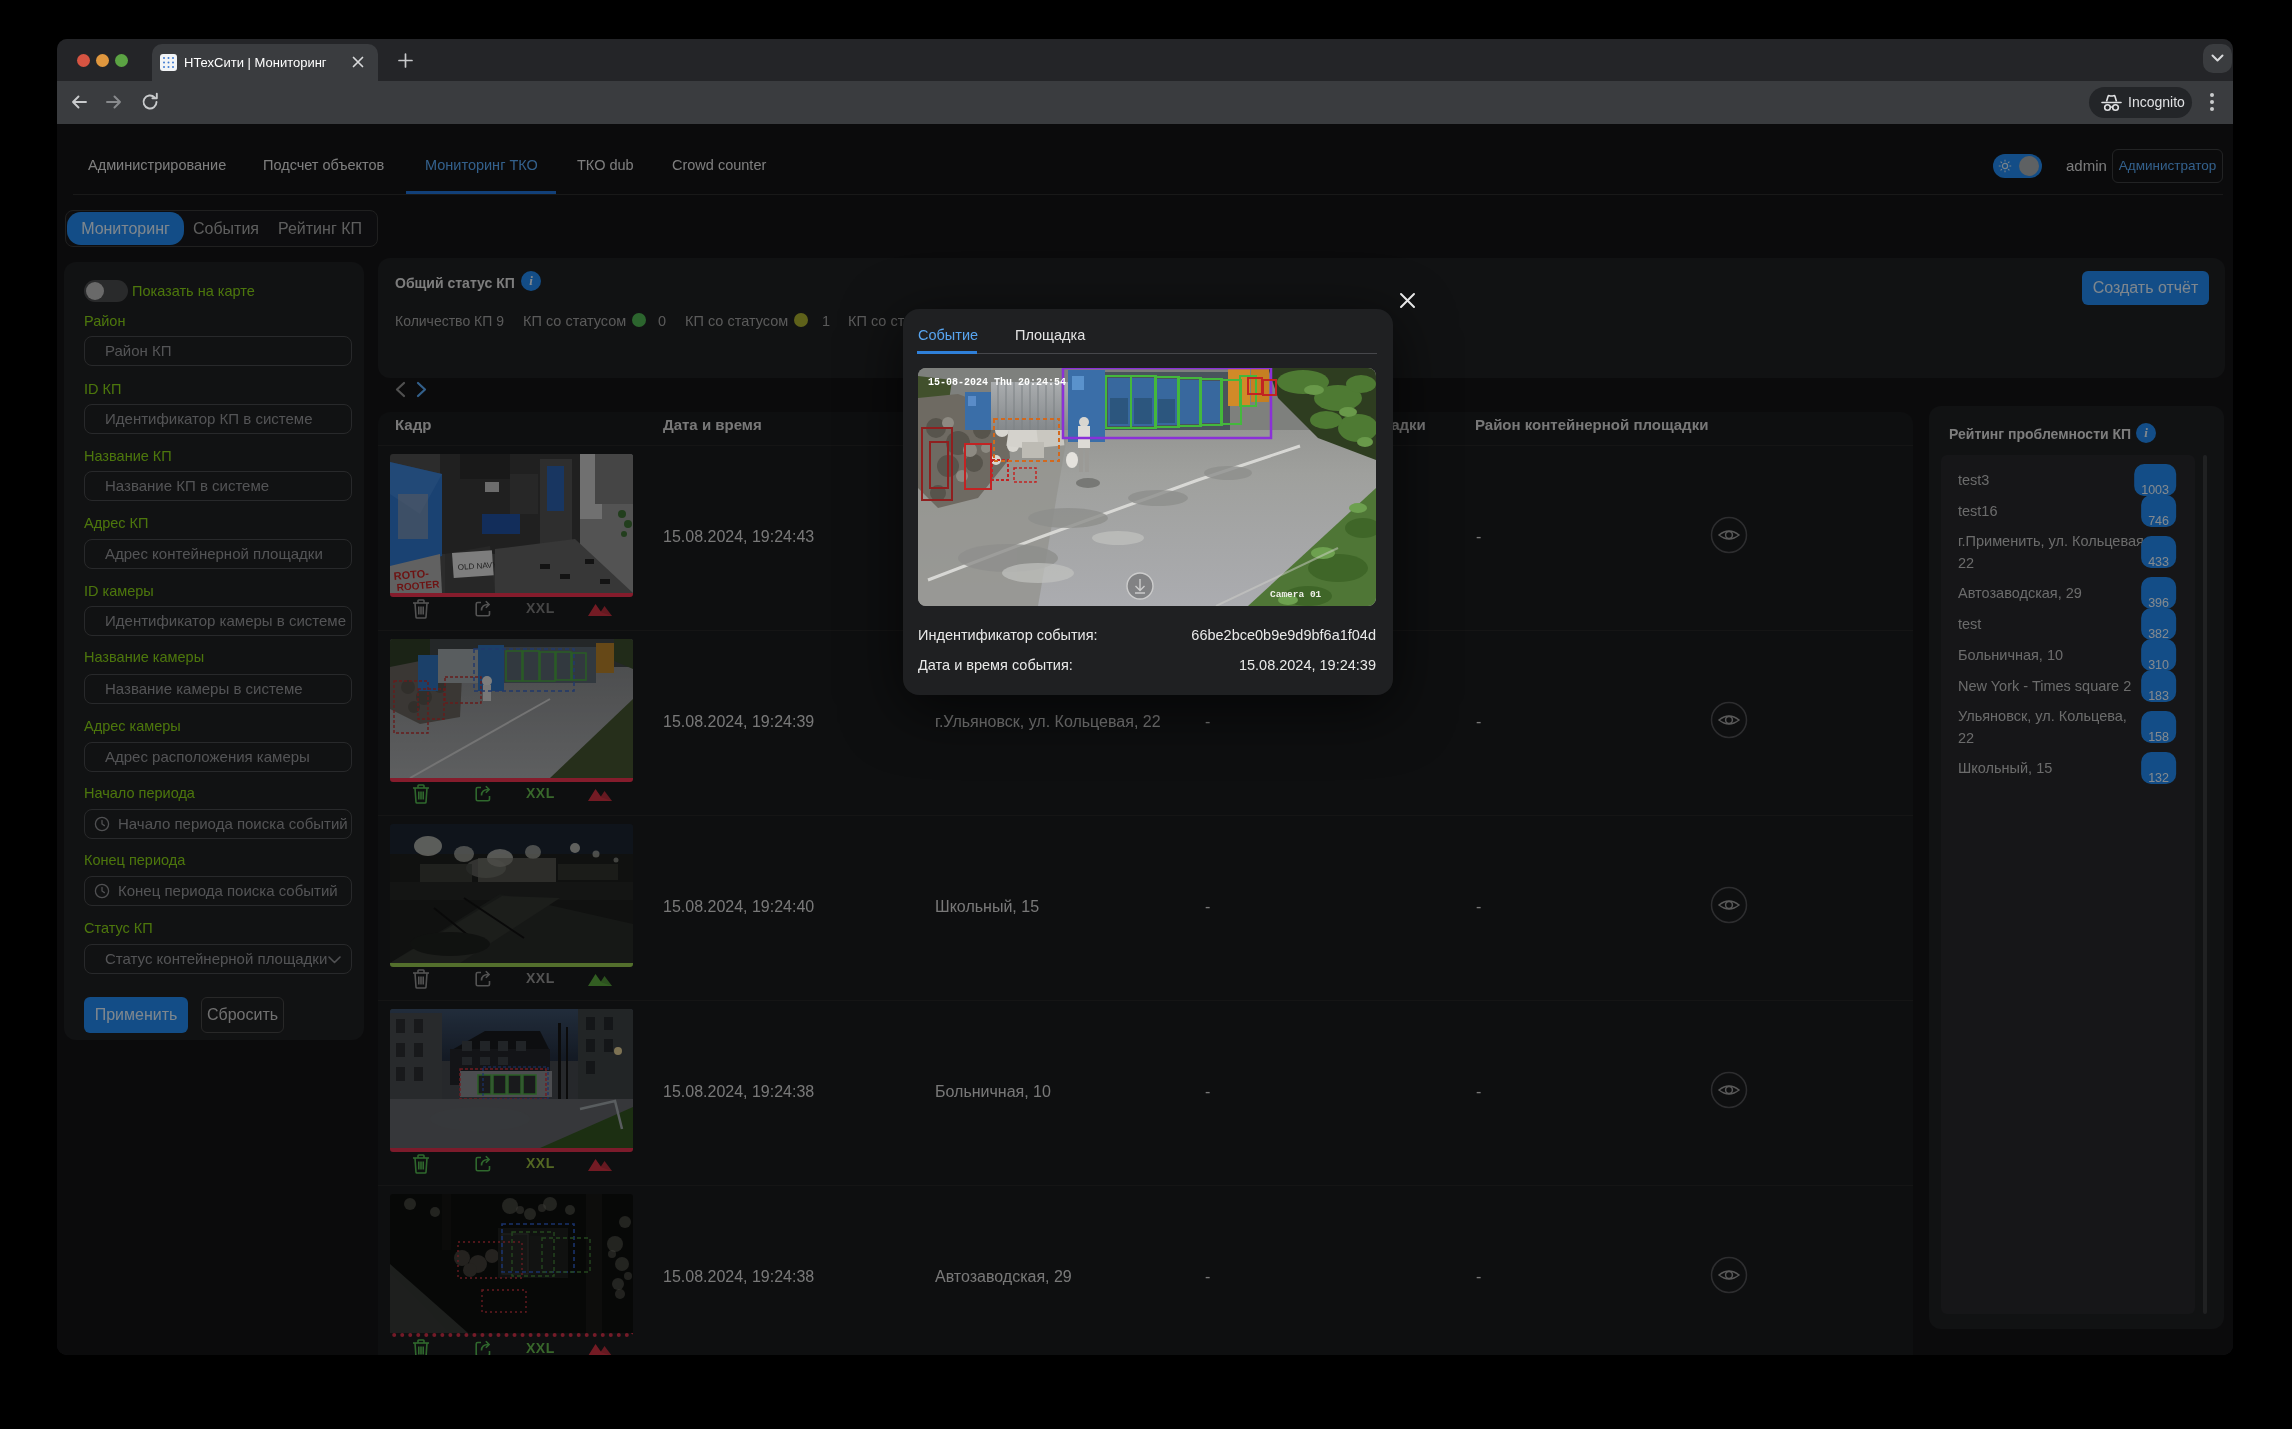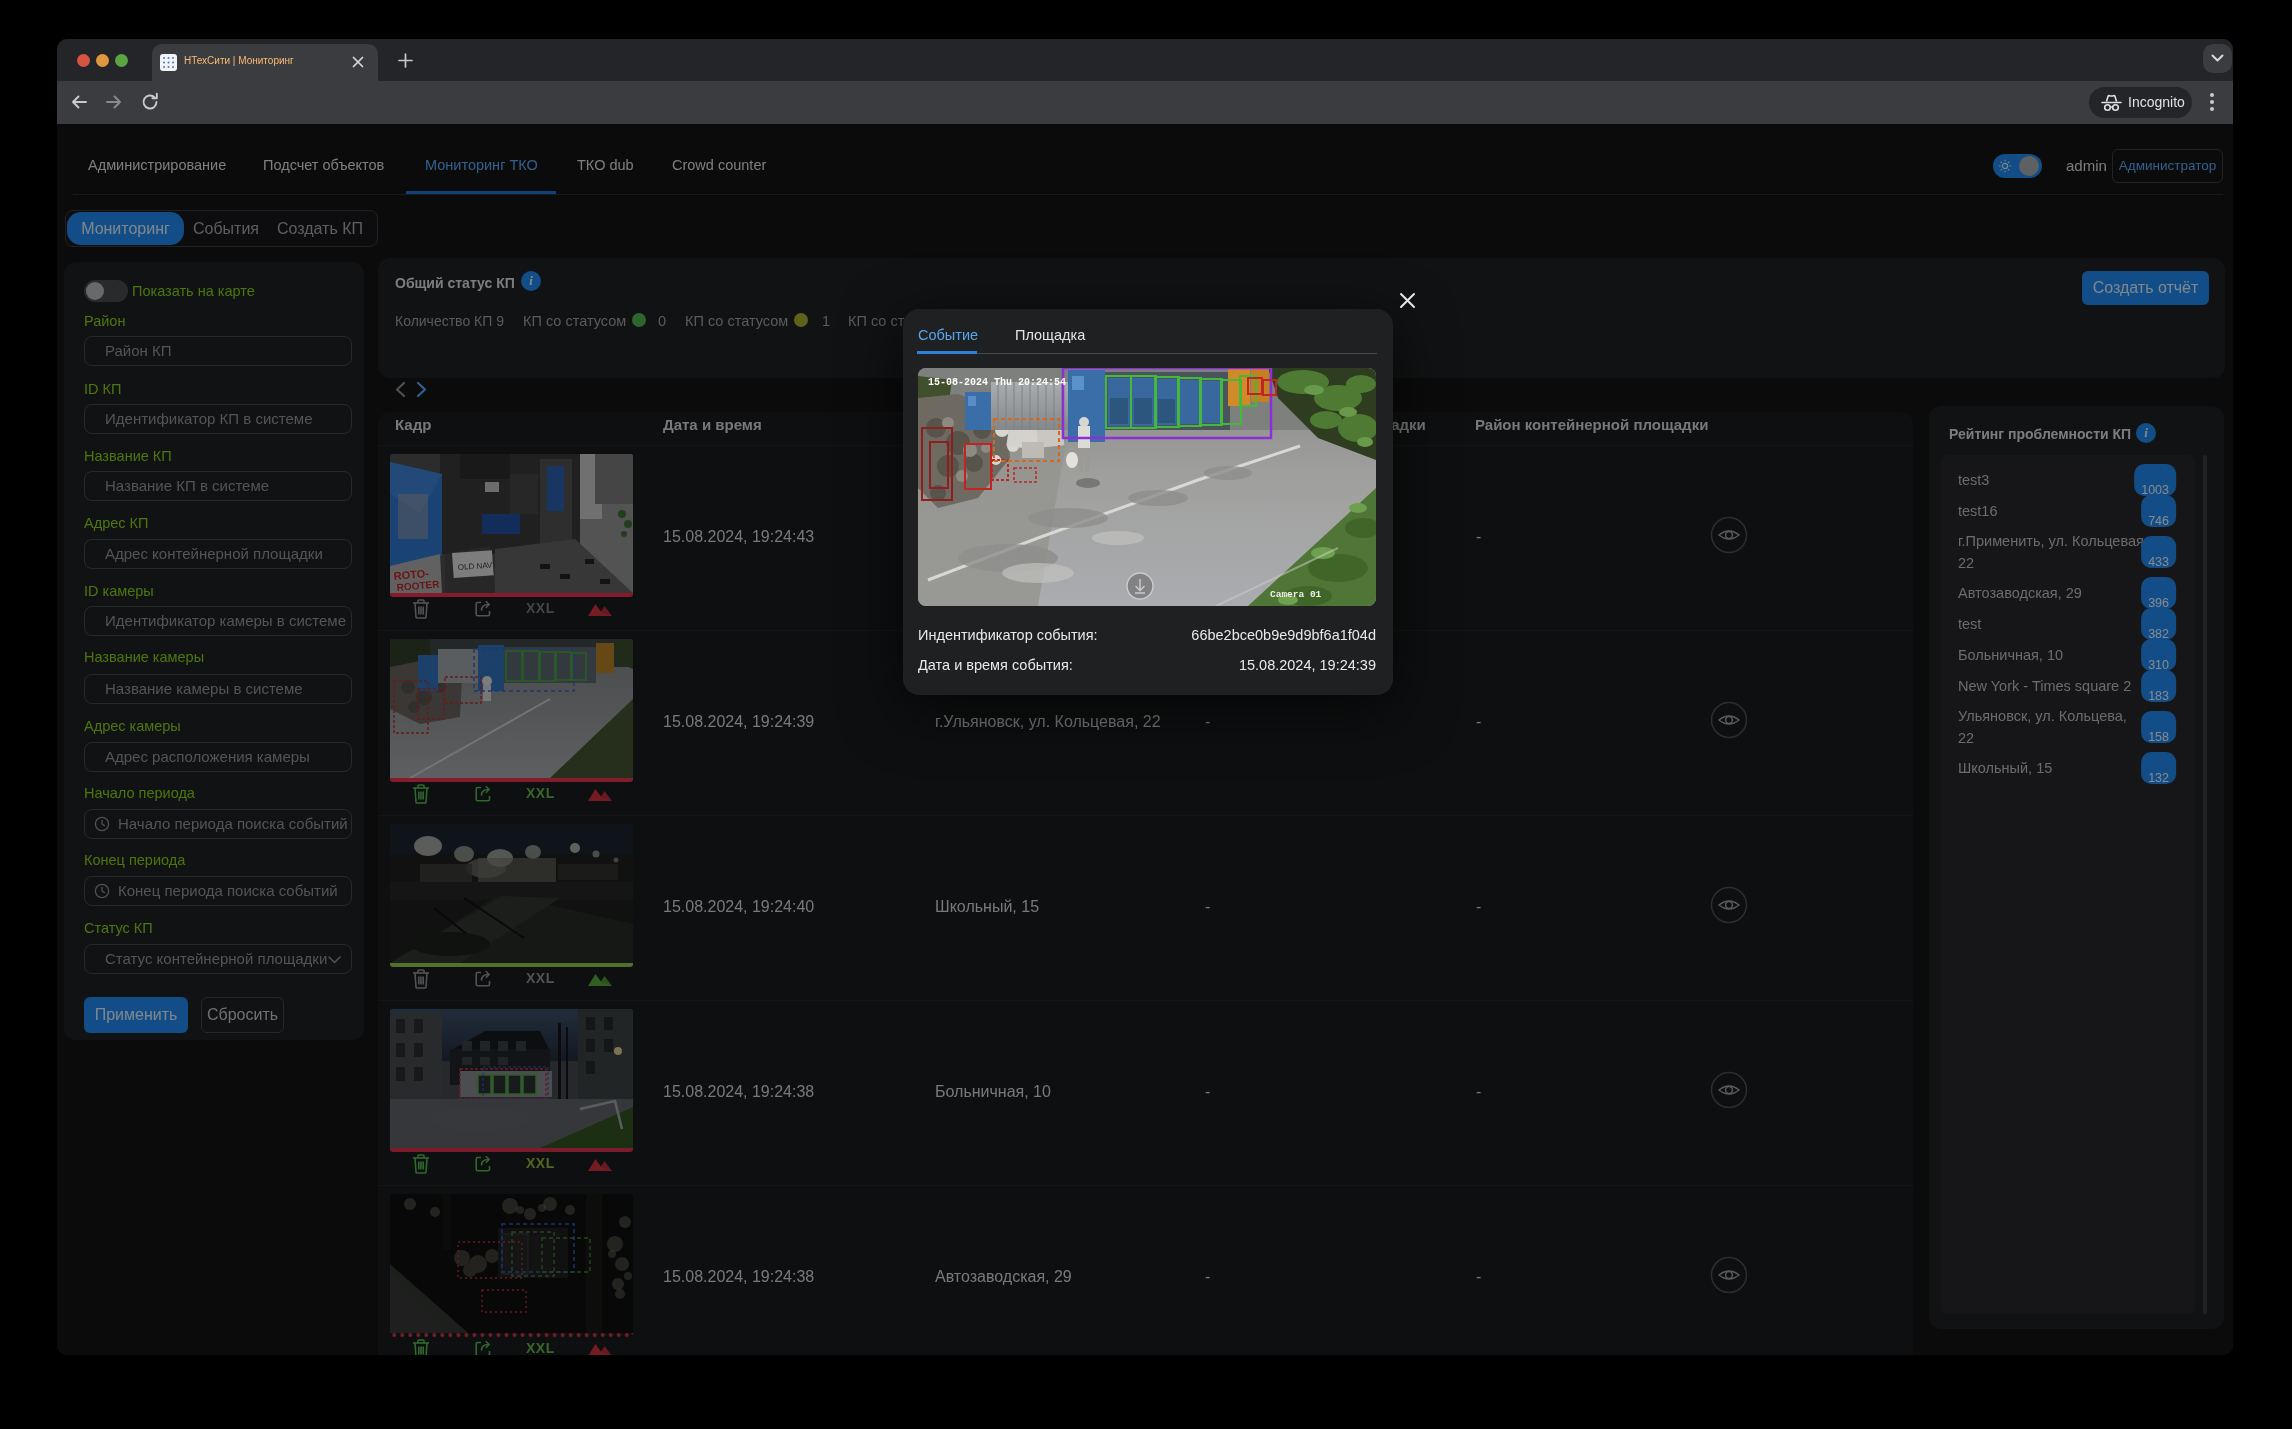--- a/index.html
+++ b/index.html
@@ -3,21 +3,21 @@
 <style>
 *{margin:0;padding:0;box-sizing:border-box}
 html,body{width:2292px;height:1429px;background:#000;font-family:"Liberation Sans",sans-serif;overflow:hidden}
 .a{position:absolute}
 #win{position:absolute;left:57px;top:39px;width:2176px;height:1316px;border-radius:10px;background:#141416;overflow:hidden}
 #tabstrip{position:absolute;left:0;top:0;width:2176px;height:42px;background:#242528}
 #toolbar{position:absolute;left:0;top:42px;width:2176px;height:43px;background:#3a3c3f}
 #page{position:absolute;left:0;top:85px;width:2176px;height:1231px;background:#141416;overflow:hidden}
 .light{position:absolute;top:14.5px;width:13px;height:13px;border-radius:50%}
 #tab{position:absolute;left:95px;top:5px;width:226px;height:37px;background:#3a3c3f;border-radius:10px 10px 0 0}
-.tabtxt{position:absolute;left:32px;top:11px;font-size:10px;color:#fdba74;white-space:nowrap}
+.tabtxt{position:absolute;left:32px;top:11px;font-size:13px;color:#ffffff;white-space:nowrap}
 .navic{position:absolute;top:11px}
 #omni{position:absolute;left:119px;top:3px;width:1900px;height:36px;border-radius:18px;background:#28292c}
 #chip{position:absolute;left:10px;top:4px;height:28px;border-radius:14px;background:#3b3d40;color:#dcdcde;font-size:13px;line-height:28px;padding:0 12px 0 30px}
 #url{position:absolute;left:112px;top:0;height:36px;line-height:36px;color:#e8e9ea;font-size:15.5px}
 #incog{position:absolute;left:2032px;top:6px;width:103px;height:31px;border-radius:16px;background:#232528;color:#e0e1e3;font-size:14px;line-height:31px;padding-left:39px}
 .lbl{position:absolute;color:#84cc16;font-size:14.5px;white-space:nowrap}
 .inp{position:absolute;width:268px;height:30px;border:1px solid #46484a;border-radius:8px;color:#909194;font-size:15px;line-height:28px;padding-left:20px;white-space:nowrap}
 .nav{position:absolute;top:118px;font-size:14.5px;color:#d9d9d9;white-space:nowrap}
 .td{position:absolute;transform:translateY(-50%);font-size:16px;color:#cfcfcf;white-space:nowrap}
 .th{position:absolute;font-size:15px;font-weight:bold;color:#cfcfcf;white-space:nowrap}
@@ -111,21 +111,21 @@
         </g>
       </svg>
     <div class="a" style="left:26px;top:2px;width:20px;height:20px;border-radius:50%;background:#a2a7ab"></div>
   </div>
   <div class="a" style="left:2009px;top:118px;font-size:15px;color:#d5d5d5">admin</div>
   <div class="a" style="left:2055px;top:110px;width:111px;height:34px;border-radius:6px;border:1px solid #3b3d3f;color:#58a5f0;font-size:13.5px;line-height:32px;text-align:center">Администратор</div>
 
   <div class="a" style="left:8px;top:171px;width:313px;height:37px;border-radius:8px;border:1px solid #383838;background:#17181a"></div>
   <div class="a" style="left:10px;top:173px;width:117px;height:33px;border-radius:14px;background:#2186e8;color:#d9e7f4;font-size:16px;line-height:33px;text-align:center">Мониторинг</div>
   <div class="a" style="left:135px;top:173px;width:68px;height:33px;color:#a2a2a2;font-size:16px;line-height:33px;text-align:center">События</div>
-  <div class="a" style="left:218px;top:173px;width:90px;height:33px;color:#a2a2a2;font-size:16px;line-height:33px;text-align:center">Создать КП</div>
+  <div class="a" style="left:218px;top:173px;width:90px;height:33px;color:#a2a2a2;font-size:16px;line-height:33px;text-align:center">Рейтинг КП</div>
 
   <div class="a" style="left:7px;top:223px;width:300px;height:778px;border-radius:12px;background:#1e1f21">
     <div class="a" style="left:20px;top:18px;width:44px;height:22px;border-radius:11px;background:#48494b"></div>
     <div class="a" style="left:22px;top:20px;width:18px;height:18px;border-radius:50%;background:#b6b6b6"></div>
     <div class="lbl" style="left:68px;top:21px">Показать на карте</div>
     <div class="lbl" style="left:20px;top:51px">Район</div>
     <div class="inp" style="left:20px;top:74px">Район КП</div>
     <div class="lbl" style="left:20px;top:119px">ID КП</div>
     <div class="inp" style="left:20px;top:142px">Идентификатор КП в системе</div>
     <div class="lbl" style="left:20px;top:186px">Название КП</div>

